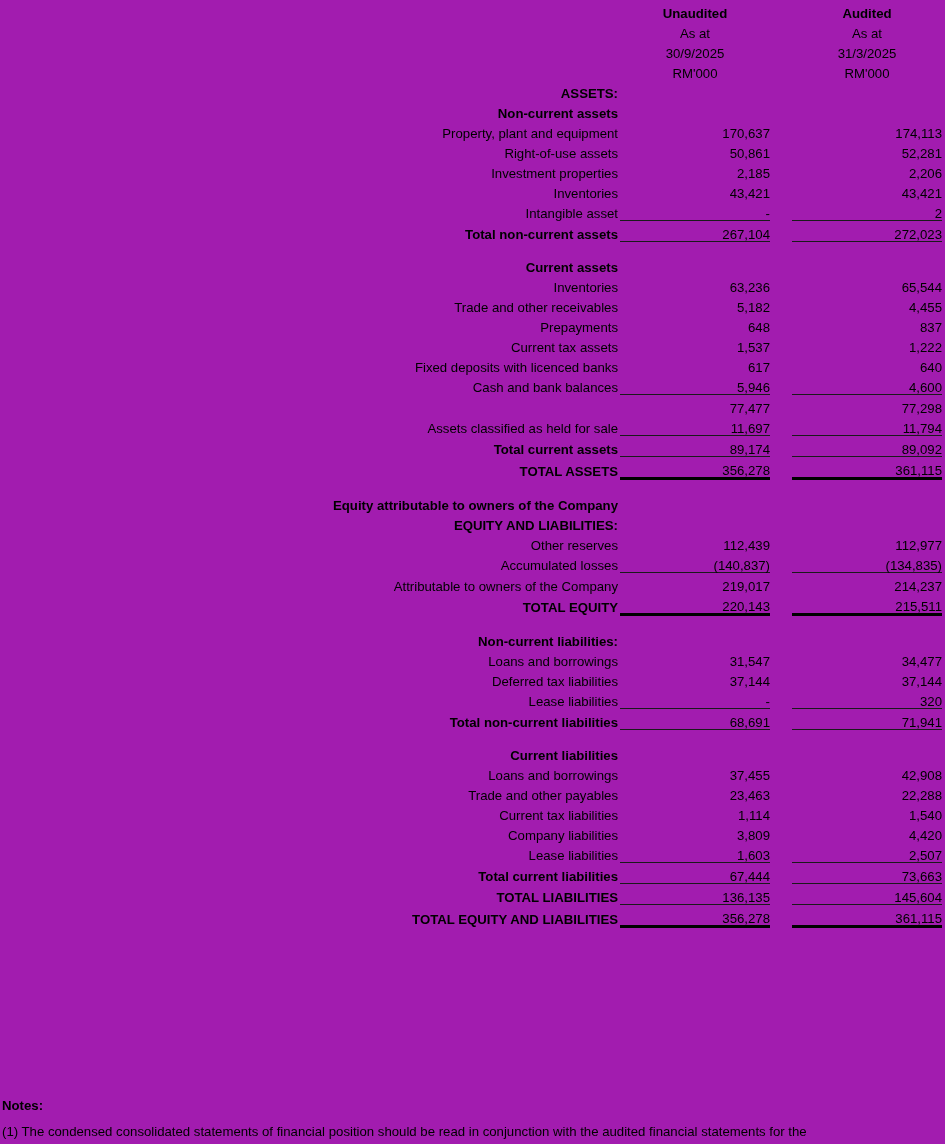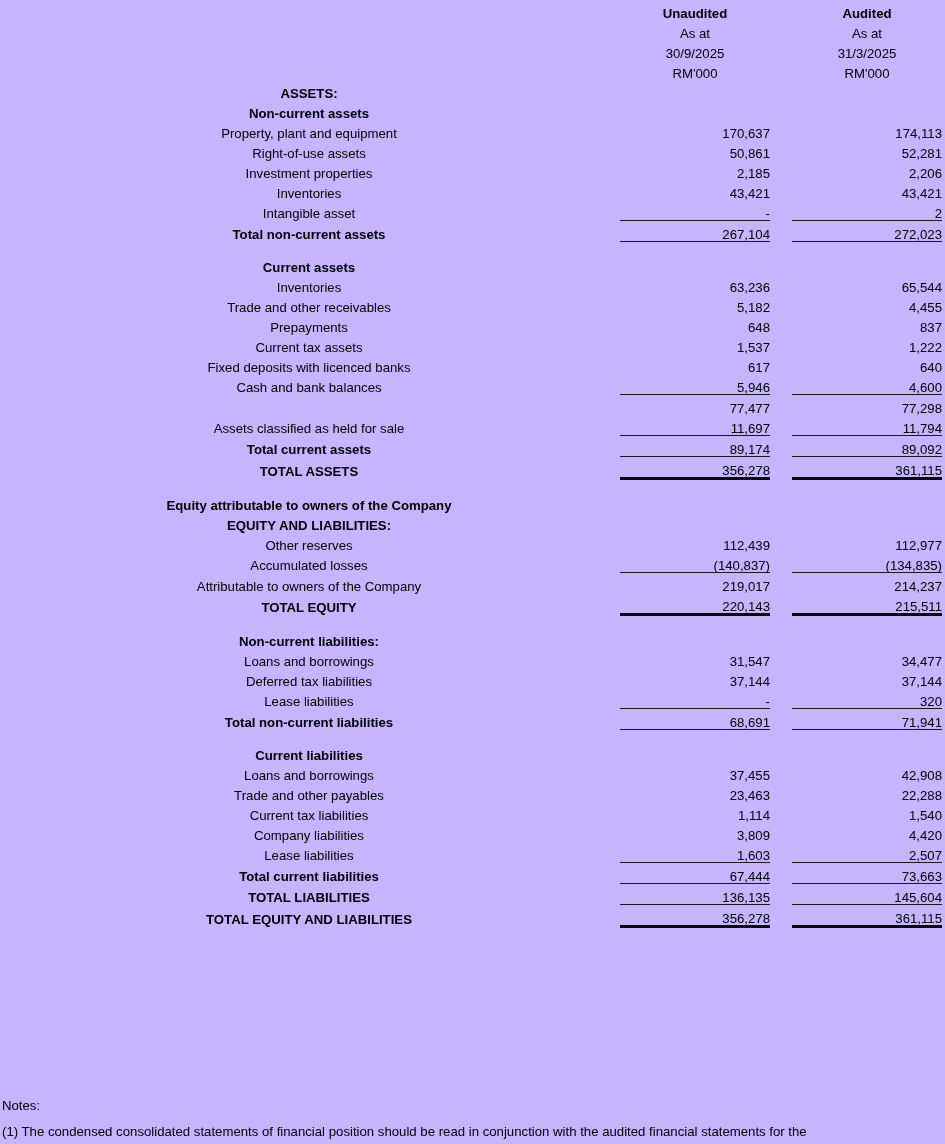--- a/index.html
+++ b/index.html
@@ -8,21 +8,21 @@
     background: #ffffff;
   }
   body {
     font-family: "Liberation Sans", sans-serif;
     color: #000000;
   }
   #sheet {
     position: relative;
     width: 945px;
     height: 1144px;
-    background: #c4b5fd;
+    background: #a21caf;
     overflow: hidden;
   }
 
   table.fin {
     border-collapse: collapse;
     width: 945px;
     table-layout: fixed;
     font-size: 13.2px;
     line-height: 1;
   }
@@ -35,21 +35,21 @@
   table.fin col.c-pad   { width: 3px;   }
 
   table.fin td {
     padding: 0;
     vertical-align: bottom;
     height: 20px;
     white-space: nowrap;
   }
 
   td.label {
-    text-align: center;
+    text-align: right;
     padding-left: 2px;
     padding-bottom: 4px;
   }
   td.val {
     text-align: right;
     padding-right: 2px;
     padding-bottom: 4px;
   }
   td.hdr {
     text-align: center;
@@ -62,21 +62,21 @@
 
   tr.r-spacer td { height: 12px; }
 
   .notes {
     position: absolute;
     left: 2px;
     font-size: 13.2px;
     line-height: 1;
   }
   .notes-title {
-    font-weight: normal;
+    font-weight: bold;
   }
   .notes-line {
     font-weight: normal;
   }
 </style>
 </head>
 <body>
 
 <div id="sheet">
 

